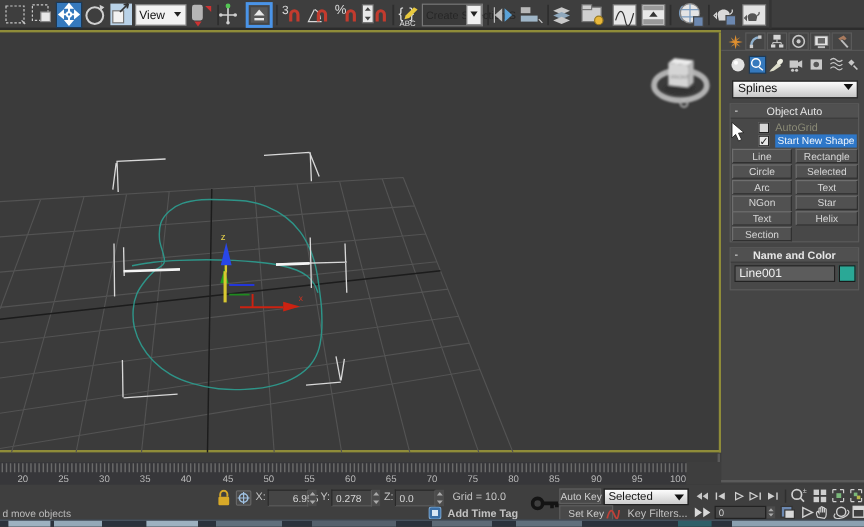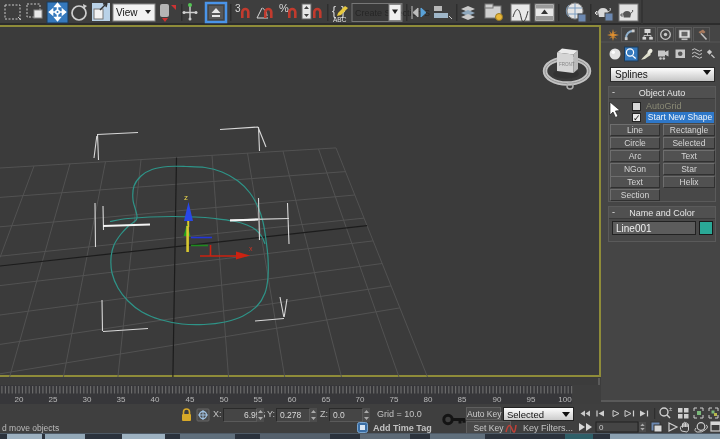--- a/index.html
+++ b/index.html
@@ -261,21 +261,21 @@
 <div class="btn abs" style="left:9px;top:138px;width:50px;height:24px;">NGon</div>
 <div class="btn abs" style="left:62px;top:138px;width:52px;height:12px;">Star</div>
 <div class="btn abs" style="left:9px;top:151px;width:50px;height:12px;">Text</div>
 <div class="btn abs" style="left:62px;top:151px;width:52px;height:12px;">Helix</div>
 <div class="btn abs" style="left:9px;top:164px;width:50px;height:12px;">Section</div>
 <svg class="abs" style="left:8px;top:76px" width="12" height="18" viewBox="0 0 12 18">
 <path d="M1 1l0 13 3-3 2.5 5.5 2.5-1.2-2.6-5.3 4.6-.5z" fill="#fff" stroke="#222" stroke-width=".7"></path>
 </svg>
 
 <div class="abs" style="left:7px;top:181px;width:108px;height:36px;border:1px solid #5a5a5a;background:#484848;">
-<div class="abs" style="left:0;top:0;width:106px;height:12px;background:#505050;border-bottom:1px solid #3a3a3a;color:#e6e6e6;font-size:9px;text-align:center;line-height:12px;">Name and Color</div>
+<div class="abs" style="left:0;top:0;width:106px;height:12px;background:#505050;border-bottom:1px solid #3a3a3a;color:#e6e6e6;font-size:9px;text-align:center;line-height:12px;font-weight:bold;">Name and Color</div>
 <span style="position:absolute;left:3px;top:0px;color:#e6e6e6;font-size:9px;">-</span>
 </div>
 <div class="abs" style="left:11px;top:196px;width:84px;height:14px;background:#5c5c5c;border:1px solid #222;color:#f0f0f0;font-size:10px;line-height:13px;padding-left:3px;">Line001</div>
 <div class="abs" style="left:98px;top:196px;width:14px;height:14px;background:#2aa896;border:1px solid #1a1a1a;"></div>
 </div>
 <div class="abs" style="left:0;top:378px;width:601px;height:7px;background:#3c3c3c;"></div>
 <div class="abs" style="left:598px;top:378px;width:2px;height:24px;background:#5a5a5a;"></div>
 <div class="abs" style="left:600px;top:400px;width:120px;height:2px;background:#5a5a5a;"></div>
 <svg class="abs" style="left:0;top:385px" width="601" height="19" viewBox="0 385 601 19">
 <rect x="0" y="385" width="572" height="19" fill="#37373a"></rect>

